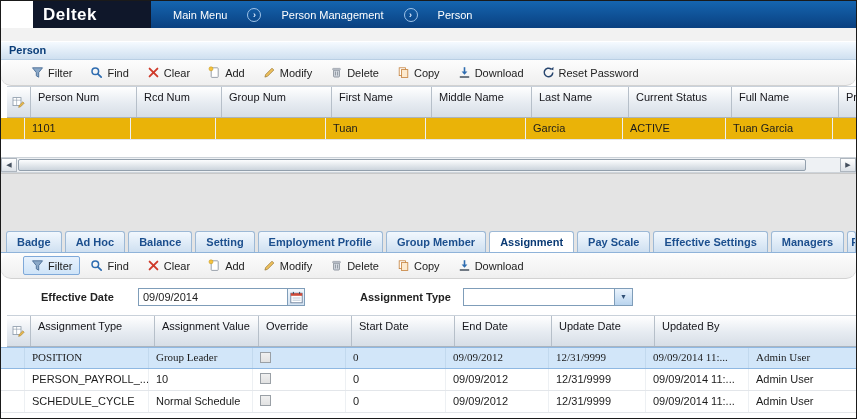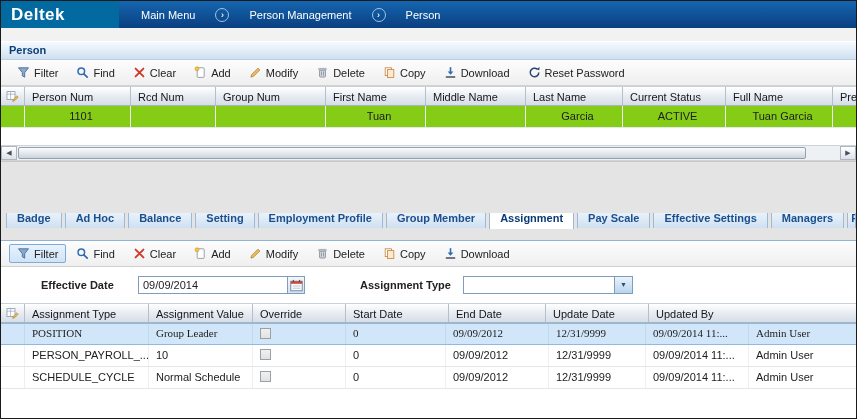--- a/index.html
+++ b/index.html
@@ -1,52 +1,52 @@
 <!DOCTYPE html>
 <html><head>
 <meta charset="utf-8">
 <style>
   html,body{margin:0;padding:0;background:#fff;}
   .window{position:relative;width:857px;height:419px;border:1px solid #1a1a1a;box-sizing:border-box;
     font-family:"Liberation Sans",sans-serif;font-size:11px;color:#1c1c1c;background:#fff;overflow:hidden;}
 
   
-  .topbar{display:flex;height:27px;background:#0369a1;}
+  .topbar{display:flex;height:27px;background:#0f172a;margin-left:32px;}
   .brand-zone{width:118px;display:flex;align-items:center;padding-left:10px;box-sizing:border-box;}
   .brand{color:#fff;font-size:17px;font-weight:bold;letter-spacing:.5px;}
   .menu-zone{flex:1;display:flex;align-items:center;gap:20px;padding-left:22px;
     background:linear-gradient(180deg,#1565b0 0%,#0a4080 100%);}
   .menu-item{color:#fff;font-weight:normal;font-size:11px;cursor:pointer;white-space:nowrap;}
   .nav-circle{width:14px;height:14px;border:1px solid #9fc3e8;border-radius:50%;color:#dceafc;
     font-size:9px;line-height:12px;text-align:center;font-weight:bold;box-sizing:border-box;}
 
   .spacer1{height:13px;background:#f2f2f2;}
   .section-header{height:19px;line-height:17px;padding-left:8px;font-weight:bold;color:#0b3e79;
     background:linear-gradient(180deg,#f5faff 0%,#cfe0f0 100%);
     border-top:1px solid #fff;border-bottom:1px solid #b9cfe4;box-sizing:border-box;}
 
   
-  .toolbar{height:26px;display:flex;align-items:center;padding-left:8px;gap:2px;
-    background:linear-gradient(180deg,#fdfdfd,#efefef);border-bottom:1px solid #d2d2d2;box-sizing:border-box;}
+  .toolbar{height:26px;display:flex;align-items:center;padding-left:22px;gap:2px;
+    background:linear-gradient(180deg,#fdfdfd,#efefef);border-bottom:1px solid #d2d2d2;box-sizing:border-box;border-radius:10px;}
   .tbtn{display:inline-flex;align-items:center;gap:4px;padding:2px 7px;border:1px solid transparent;
     border-radius:2px;cursor:pointer;color:#222;white-space:nowrap;}
   .tbtn.active{background:linear-gradient(180deg,#e8f2fd,#cfe4f8);border-color:#7fa9d9;}
   .tbtn svg{display:block;}
 
   
-  .grid-header{display:flex;height:20px;box-sizing:border-box;
+  .grid-header{display:flex;height:32px;box-sizing:border-box;
     background:linear-gradient(180deg,#ffffff 0%,#e6ebf1 55%,#d7dee6 100%);
-    border-top:1px solid #c9d1da;border-bottom:1px solid #aab4bf;}
+    border-top:1px solid #c9d1da;border-bottom:1px solid #aab4bf;margin-left:6px;}
   .hcell{line-height:20px;padding-left:7px;border-right:1px solid #b6bfc9;box-sizing:border-box;
     white-space:nowrap;overflow:hidden;color:#15151a;cursor:pointer;}
   .hicon{display:flex;align-items:center;justify-content:center;padding-left:0;}
   .grid-row{display:flex;height:22px;background:#fff;border-bottom:1px solid #e3e6ea;box-sizing:border-box;}
   .cell{line-height:20px;padding-left:7px;border-right:1px solid #edf0f3;box-sizing:border-box;
     white-space:nowrap;overflow:hidden;}
-  .grid-row.toprow{background:#84cc16;text-align:center;}
+  .grid-row.toprow{background:#eab308;}
   .grid-row.sel{background:#d2e6f9;border-top:1px solid #8fb8e2;border-bottom:1px solid #8fb8e2;}
   .grid-row.sel .cell{line-height:19px;border-right-color:#c2d9ee;font-family:Liberation Serif, serif;}
 
   .g1c0{width:24px}.g1c1{width:106px}.g1c2{width:85px}.g1c3{width:110px}.g1c4{width:100px}
   .g1c5{width:100px}.g1c6{width:97px}.g1c7{width:103px}.g1c8{width:107px}.g1c9{flex:1;border-right:none}
   .g2c0{width:24px}.g2c1{width:124px}.g2c2{width:104px}.g2c3{width:93px}.g2c4{width:100px}
   .g2c5{width:103px}.g2c6{width:97px}.g2c7{width:103px}.g2c8{flex:1;border-right:none}
 
   .white-gap{height:17px;background:#fff;}
 
@@ -57,21 +57,21 @@
     border:1px solid #aeb6bf;box-sizing:border-box;text-align:center;line-height:12px;font-size:7px;
     color:#45505e;cursor:pointer;}
   .sb-left{left:0}.sb-right{right:0}
   .sb-thumb{position:absolute;left:17px;top:1px;height:12px;width:788px;
     background:linear-gradient(180deg,#fcfdfe,#ccd4dc);border:1px solid #93a0ad;border-radius:2px;
     box-sizing:border-box;cursor:grab;}
 
   .gray-band{height:52px;background:#e4e4e4;border-top:1px solid #c8c8c8;box-sizing:border-box;}
 
   
-  .tabs{display:flex;align-items:flex-end;gap:3px;padding:6px 0 12px 5px;background:#e4e4e4;
+  .tabs{display:flex;align-items:flex-end;gap:3px;padding:6px 0 0 5px;background:#e4e4e4;
     border-bottom:1px solid #8fb3d9;height:28px;box-sizing:border-box;overflow:hidden;}
   .tab{height:21px;line-height:21px;padding:0 10px;font-weight:bold;color:#1c4f8e;
     background:linear-gradient(180deg,#f2f8fe,#cfe0f1);border:1px solid #9db9d6;border-bottom:none;
     border-radius:3px 3px 0 0;cursor:pointer;white-space:nowrap;box-sizing:border-box;}
   .tab.active{background:#fff;color:#0a3a74;height:22px;margin-bottom:-1px;position:relative;z-index:1;}
   .tab.partial{width:15px;padding:0 3px;overflow:hidden;}
 
   
   .form-row{display:flex;align-items:center;height:36px;background:#fff;padding-left:18px;box-sizing:border-box;}
   .f-label{font-weight:600;color:#222;white-space:nowrap;}

